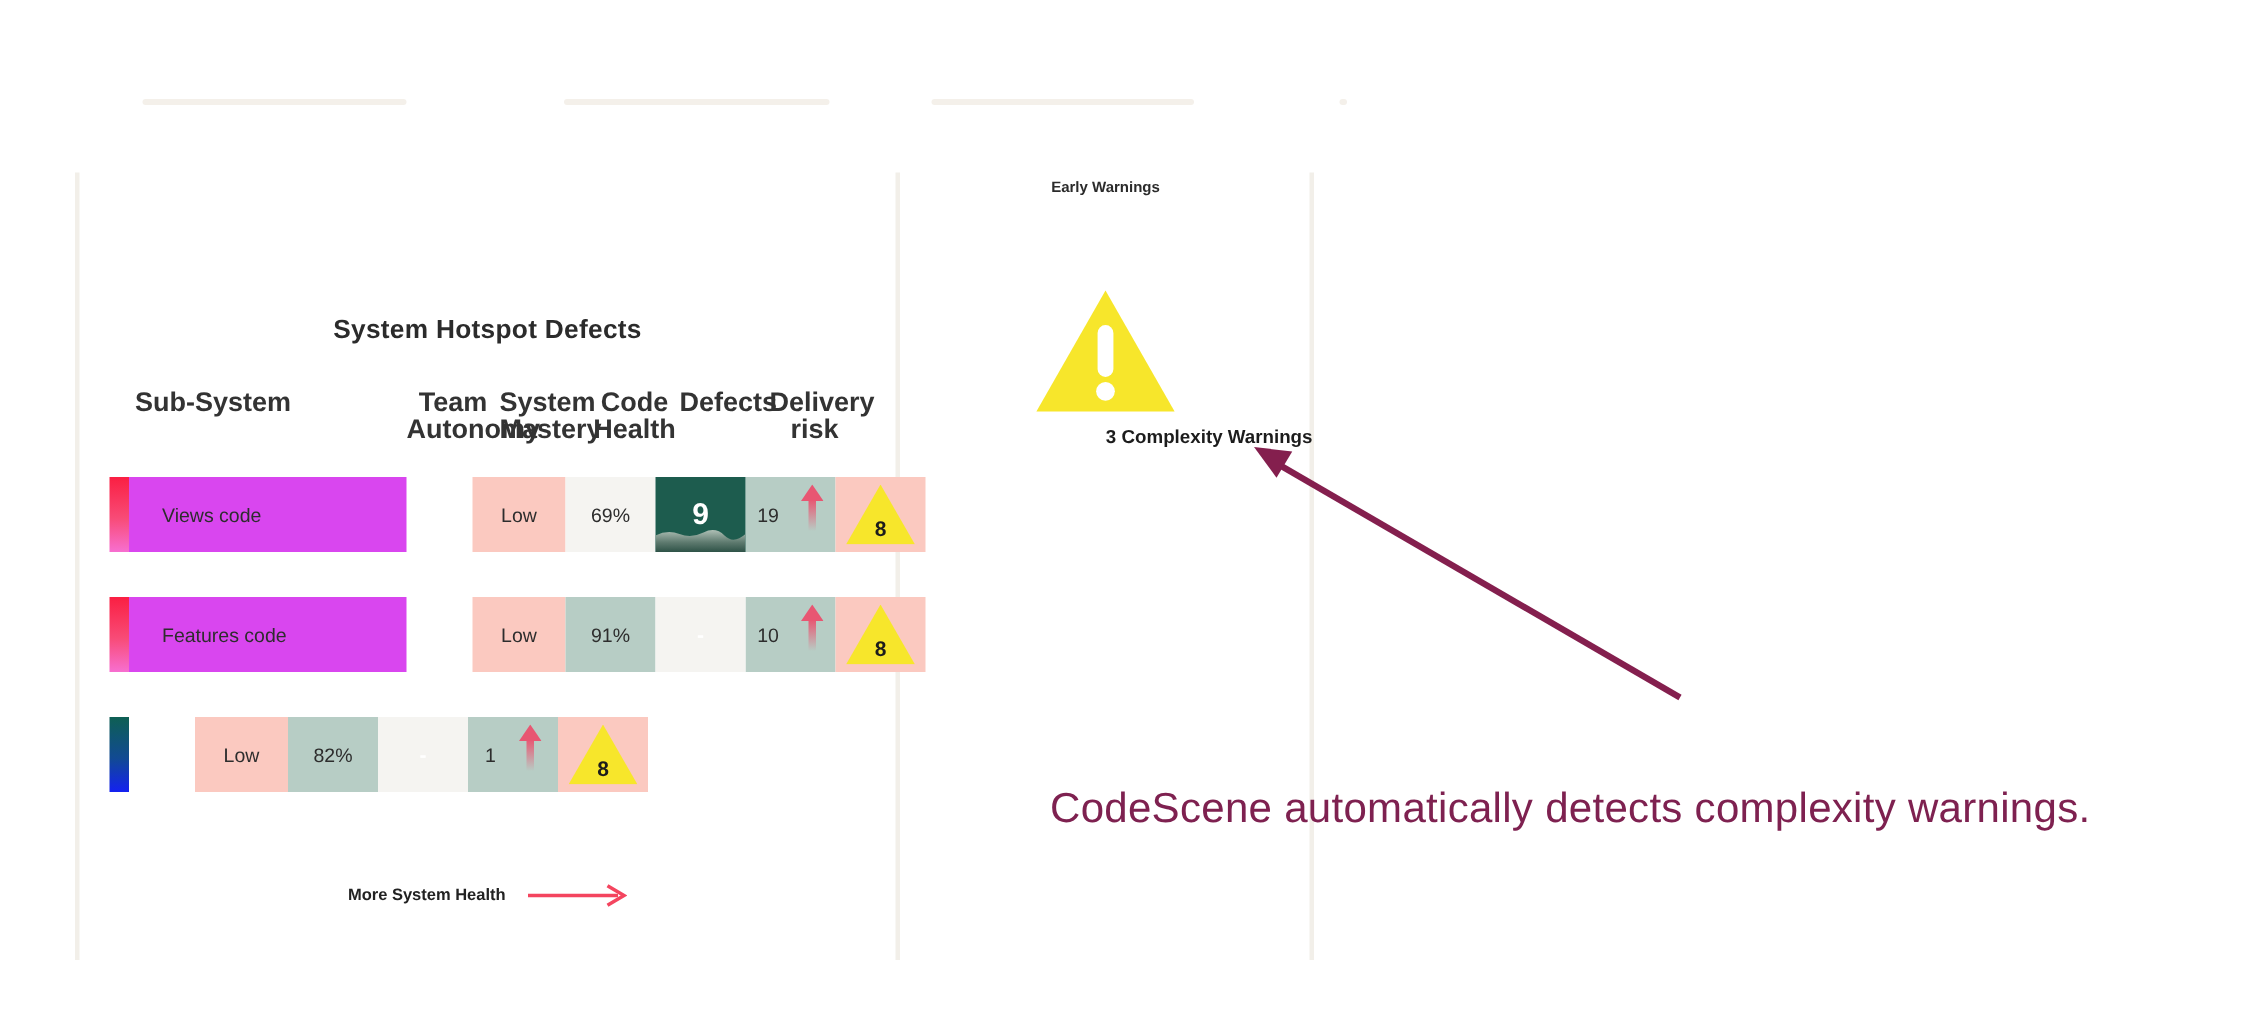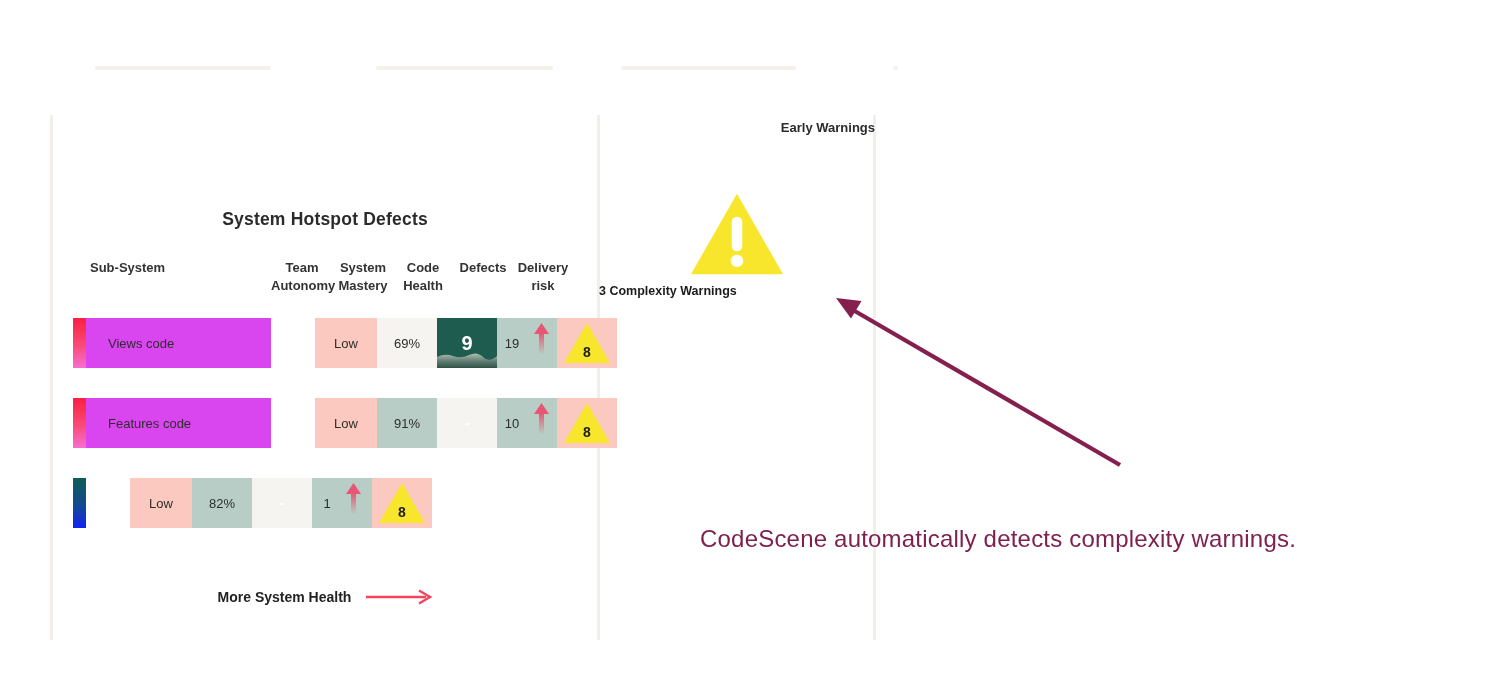--- a/index.html
+++ b/index.html
@@ -9,21 +9,21 @@
 
   
   .card-edge { position:absolute; top:66px; height:4px; background:#f4f0ea; border-radius:2px; }
 
   
   .vline { position:absolute; top:115px; height:525px; width:3px; background:#f2efe9; }
 
   
   .panel-title { position:absolute; left:51px; width:548px; top:209px; text-align:center;
                  font-size:17.5px; font-weight:700; color:#2b2b2b; letter-spacing:.2px; }
-  .col-head { position:absolute; top:259px; font-size:13px; font-weight:700; color:#333;
+  .col-head { position:absolute; top:259px; font-size:18px; font-weight:700; color:#333;
               line-height:18px; text-align:center; white-space:pre-line; }
   .col-head.sub { text-align:left; }
 
   .hrow { position:absolute; left:73px; width:500px; height:50px; display:flex; cursor:pointer; }
   .stripe { width:13px; height:50px; flex:0 0 13px; }
   .stripe-red-pink  { background:linear-gradient(180deg,#fa1f42 0%,#f84b77 55%,#f76fd0 100%); }
   .stripe-teal-blue { background:linear-gradient(180deg,#0e5f53 0%,#114a93 55%,#1421f1 100%); }
   .cell { display:flex; align-items:center; justify-content:center; font-size:13px; color:#2d2d2d; }
   .cell-name { flex:0 0 185px; background:#d946ef; justify-content:flex-start; padding-left:22px; }
   .cell-aut  { flex:0 0 62px; background:#fbc9c0;margin-left:44px; }
@@ -40,32 +40,32 @@
   .def-num { position:relative; top:0; }
   .def-arrow { position:relative; top:-4px; }
   .tri-badge { position:relative; width:46px; height:40px; display:flex;
                align-items:flex-end; justify-content:center; }
   .tri-shape { position:absolute; inset:0; background:#f7e62b;
                clip-path:polygon(50% 0,100% 100%,0 100%); }
   .tri-num { position:relative; z-index:2; font-size:14px; font-weight:700; color:#1c1c1c; padding-bottom:3px; }
 
   .more-row { position:absolute; left:51px; width:548px; top:589px; display:flex;
               align-items:center; justify-content:center; gap:15px; cursor:pointer; }
-  .more-label { font-size:14px; font-weight:700; color:#222; }
-
-  
-  .ew-title { position:absolute; left:599px; width:276px; top:120px; text-align:right;
-              font-size:13px; font-weight:700; color:#2b2b2b; }
-  .warning { position:absolute; left:599px; width:276px; text-align:left; cursor:pointer; }
+  .more-label { font-size:11px; font-weight:700; color:#222; }
+
+  
+  .ew-title { position:absolute; left:599px; width:276px; top:120px; text-align:center;
+              font-size:10px; font-weight:700; color:#2b2b2b; }
+  .warning { position:absolute; left:599px; width:276px; text-align:right; cursor:pointer; }
   .warning svg { display:block; margin:0 auto; }
   .warning-label { display:block; margin-top:6px; font-size:12.5px; font-weight:700; color:#1c1c1c; }
 
   
   .annot-arrow { position:absolute; inset:0; pointer-events:none; }
-  .annot-text { position:absolute; left:700px; top:518px; font-size:24px; line-height:41px;
+  .annot-text { position:absolute; left:700px; top:518px; font-size:28px; line-height:41px;
                 color:#7e2150; letter-spacing:.2px;text-align:right; }
 </style>
 </head>
 <body>
 
 <div class="canvas">
 
   <div class="card-edge" style="left:95px;width:176px;"></div>
   <div class="card-edge" style="left:376px;width:177px;"></div>
   <div class="card-edge" style="left:621px;width:175px;"></div>

